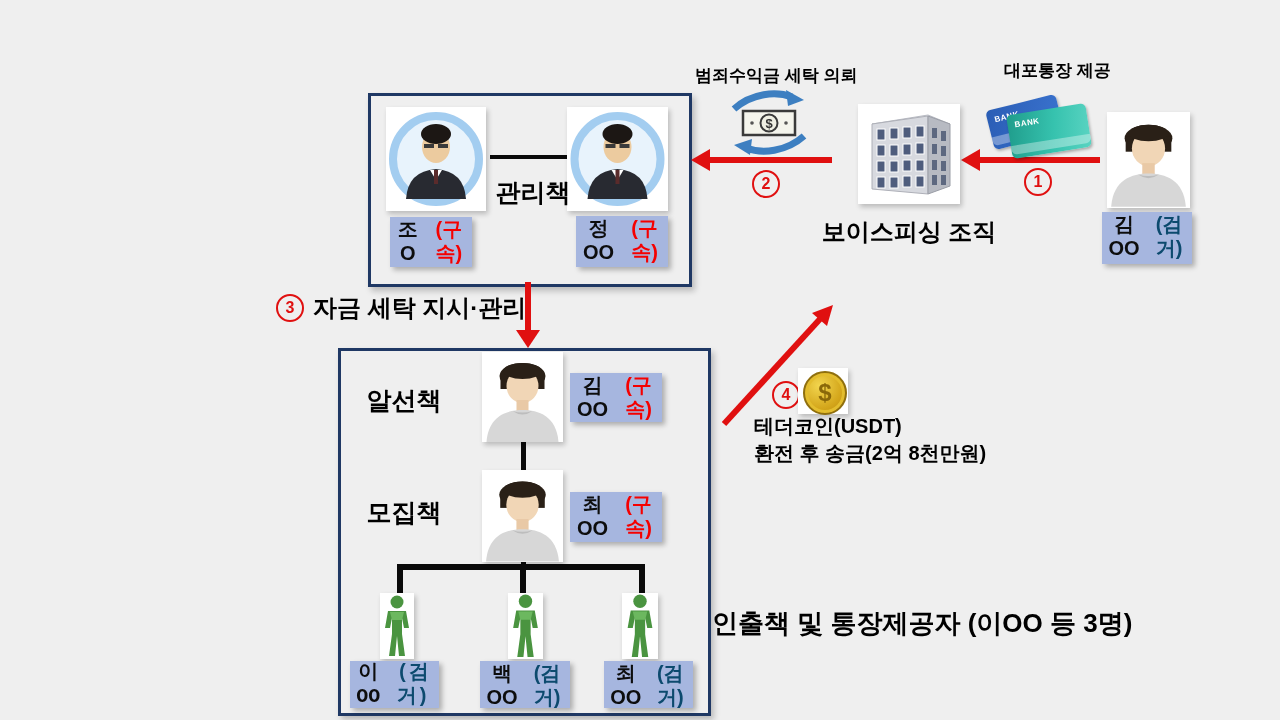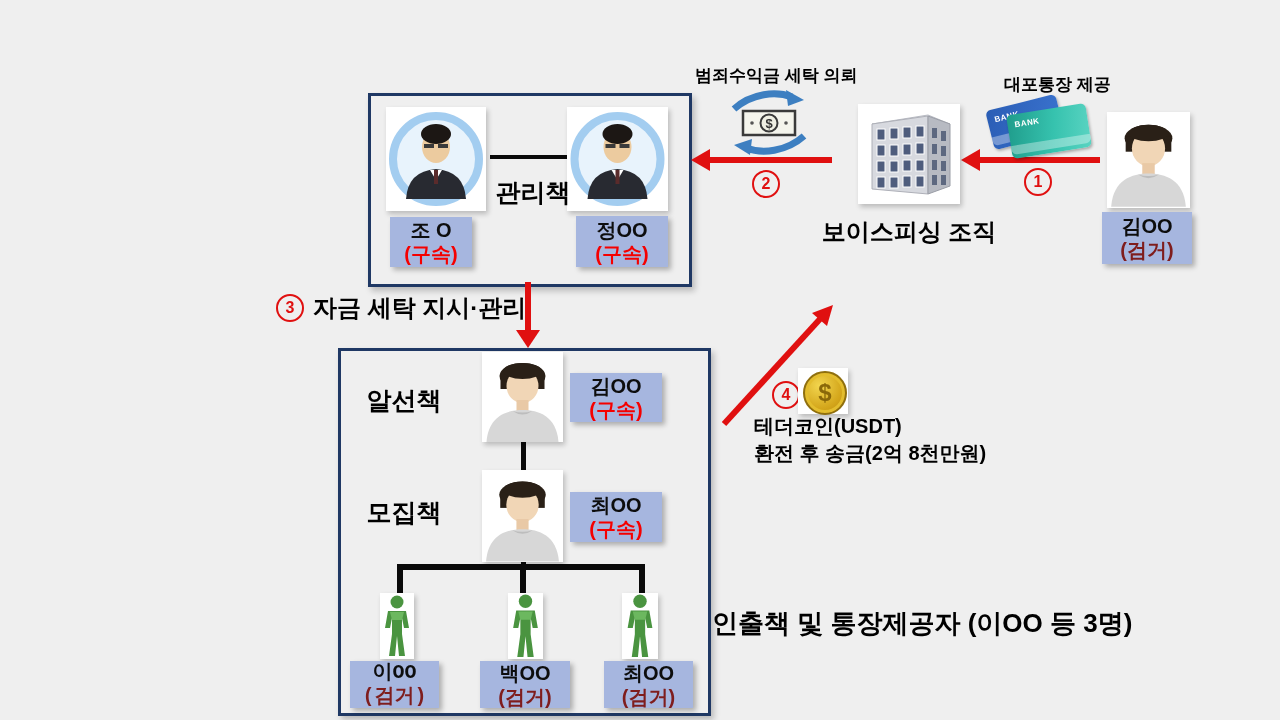--- a/index.html
+++ b/index.html
@@ -5,23 +5,23 @@
   html,body{margin:0;padding:0;}
   body{font-family:"Liberation Sans","DejaVu Sans",sans-serif;}
   .stage{position:relative;width:1280px;height:720px;background:#efefef;overflow:hidden;}
 
   .orgbox{position:absolute;border:3px solid #1f3864;box-shadow:3px 4px 6px rgba(0,0,0,.22);}
 
   .tile{position:absolute;background:#ffffff;box-shadow:2px 3px 5px rgba(0,0,0,.22);}
 
   .nlabel{position:absolute;background:#a6b6df;box-shadow:3px 3px 5px rgba(0,0,0,.28);
           text-align:center;font-weight:bold;font-size:20px;line-height:24px;color:#0d0d0d;
-          display:flex;flex-direction:column;justify-content:center;}
+          display:flex;flex-direction:row;justify-content:center;}
   .nlabel .status-red{color:#f50000;}
-  .nlabel .status-black{color:#7f1d1d;}
+  .nlabel .status-black{color:#0c4a6e;}
 
   .role{position:absolute;font-weight:bold;font-size:25px;color:#000;text-align:center;}
   .flow-label{position:absolute;font-weight:bold;font-size:17px;color:#000;white-space:nowrap;}
   .caption{position:absolute;font-weight:bold;font-size:26px;color:#000;white-space:nowrap;}
   .china-label{position:absolute;font-weight:bold;font-size:24px;line-height:1.15;color:#000;text-align:center;}
 
   .step-circle{position:absolute;width:24px;height:24px;border:2.5px solid #e01010;border-radius:50%;
                color:#e01010;font-weight:bold;font-size:16px;display:flex;align-items:center;justify-content:center;}
   .step-inline{position:static;display:inline-flex;flex:0 0 auto;}
   .instruction{position:absolute;display:flex;align-items:center;gap:9px;font-weight:bold;font-size:24px;color:#000;white-space:nowrap;}
@@ -175,21 +175,21 @@
     <path d="M86,48 C68,64 44,66 28,60" stroke="#3d7fc1" stroke-width="7" fill="none"></path>
     <polygon points="16,57 34,51 32,67" fill="#3d7fc1"></polygon>
     <rect x="25" y="23" width="52" height="24" fill="#f4f4ec" stroke="#3a3a3a" stroke-width="2.5"></rect>
     <circle cx="51" cy="35" r="8.5" fill="#efefe3" stroke="#3a3a3a" stroke-width="2"></circle>
     <text x="51" y="40" font-size="13" font-weight="bold" text-anchor="middle" fill="#333">$</text>
     <circle cx="34" cy="35" r="1.8" fill="#555"></circle>
     <circle cx="68" cy="35" r="1.8" fill="#555"></circle>
   </svg>
   <div class="step-circle" style="left:752px;top:170px;">2</div>
 
-  <div class="flow-label" style="left:982px;top:73px;padding-left:22px;">대포통장 제공</div>
+  <div class="flow-label" style="left:982px;top:59px;padding-left:22px;">대포통장 제공</div>
   <div class="cards" style="left:985px;top:96px;width:110px;height:62px;">
     <div class="card card-back">
       <span class="bank-text">BANK</span>
       <span class="stripe"></span>
     </div>
     <div class="card card-front">
       <span class="bank-text">BANK</span>
       <span class="stripe"></span>
     </div>
   </div>

